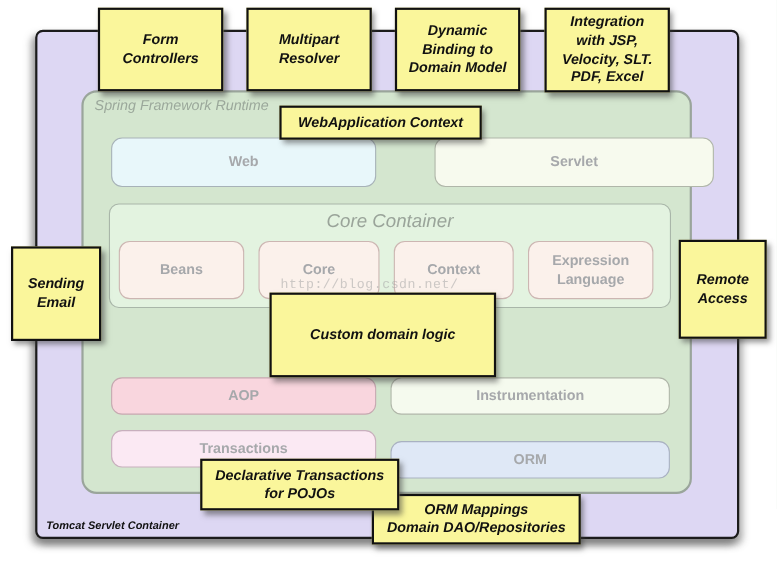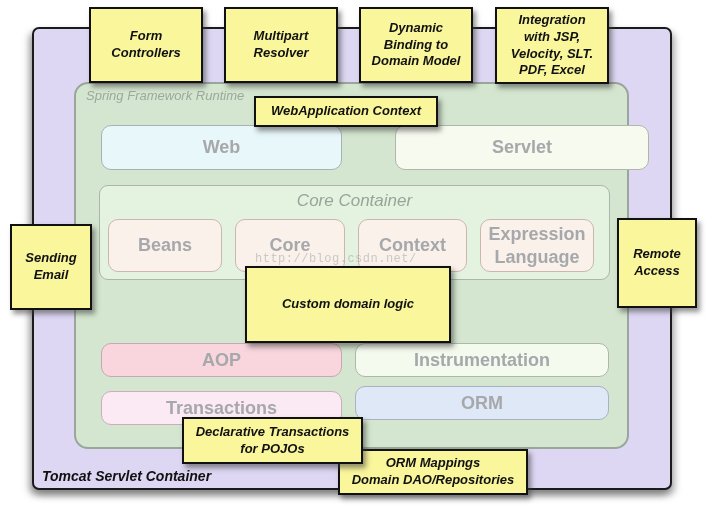--- a/index.html
+++ b/index.html
@@ -18,21 +18,21 @@
     left: 32px; top: 27px;
     width: 636px; height: 459px;
     background: #ddd7f3;
     border: 2px solid #1b1b1b;
     border-radius: 7px;
     box-shadow: -3px 5px 7px rgba(90,90,90,0.55), 3px 5px 7px rgba(90,90,90,0.45);
   }
   .outer-label {
     position: absolute;
     left: 8px; bottom: 4px;
-    font-size: 14px;
+    font-size: 10px;
     font-weight: bold;
     font-style: italic;
     color: #111111;
   }
 
   
   .runtime-box {
     position: absolute;
     left: 40px; top: 53px;
     width: 551px; height: 363px;
@@ -52,21 +52,21 @@
   .box {
     position: absolute;
     display: flex;
     align-items: center;
     justify-content: center;
     text-align: center;
     border-radius: 10px;
     box-sizing: border-box;
   }
   .box-label {
-    font-size: 18px;
+    font-size: 13px;
     font-weight: bold;
     color: #a6a8ab;
     white-space: pre-line;
     line-height: 1.25;
   }
 
   .web-box            { left: 25px;  top: 41px;  width: 241px; height: 45px; background: #e8f7fa; border: 1.5px solid #a7b2b8; }
   .servlet-box        { left: 279px; top: 41px;  width: 254px; height: 45px; background: #f7faee; border: 1.5px solid #b0b6a9; margin-left: 40px; }
 
   .core-container-box {
@@ -87,21 +87,21 @@
     color: #9aa49a;
   }
   .beans-box   { left: 8px;   top: 33px; width: 114px; height: 53px; background: #fbf1eb; border: 1.5px solid #ccb6b2; }
   .core-box    { left: 135px; top: 33px; width: 110px; height: 53px; background: #fbf1eb; border: 1.5px solid #ccb6b2; }
   .context-box { left: 258px; top: 33px; width: 109px; height: 53px; background: #fbf1eb; border: 1.5px solid #ccb6b2; }
   .expr-box    { left: 380px; top: 33px; width: 114px; height: 53px; background: #fbf1eb; border: 1.5px solid #ccb6b2; }
 
   .aop-box            { left: 25px;  top: 259px; width: 241px; height: 34px; background: #f9d6de; border: 1.5px solid #c6a8b0; }
   .instrumentation-box{ left: 279px; top: 259px; width: 254px; height: 34px; background: #f5faee; border: 1.5px solid #b0b6a9; }
   .transactions-box   { left: 25px;  top: 307px; width: 241px; height: 34px; background: #fbe9f3; border: 1.5px solid #c8afbd; }
-  .orm-box            { left: 279px; top: 302px; width: 254px; height: 34px; background: #dfe8f6; border: 1.5px solid #a9b1c2; }
+  .orm-box            { left: 279px; top: 317px; width: 254px; height: 34px; background: #dfe8f6; border: 1.5px solid #a9b1c2; }
 
   
   .note {
     position: absolute;
     background: #faf69b;
     border: 2px solid #111111;
     box-shadow: 3px 4px 5px rgba(60,60,60,0.55);
     display: flex;
     align-items: center;
     justify-content: center;

